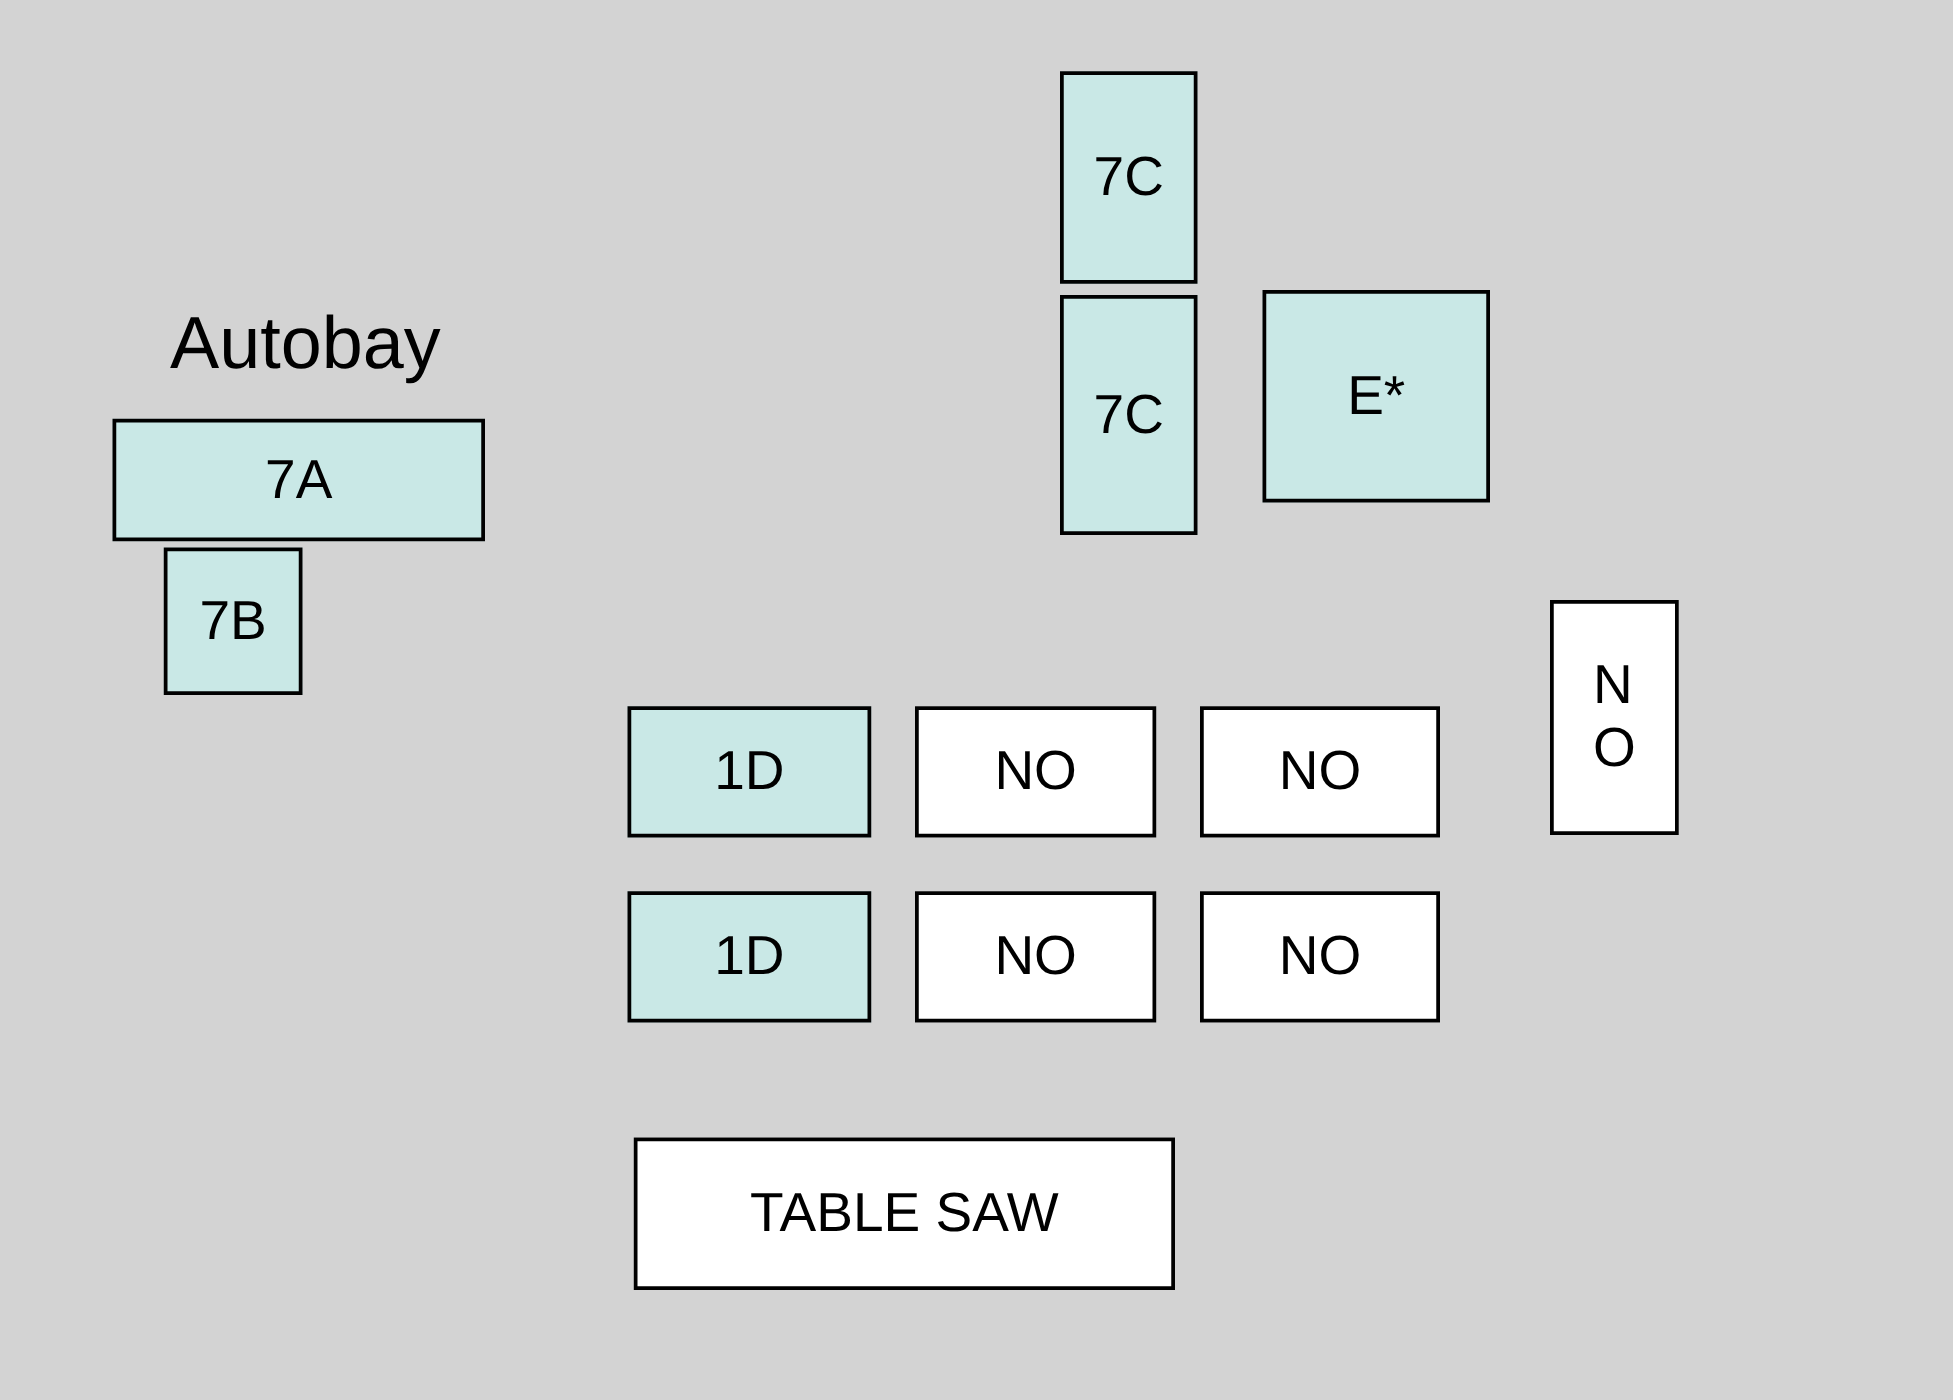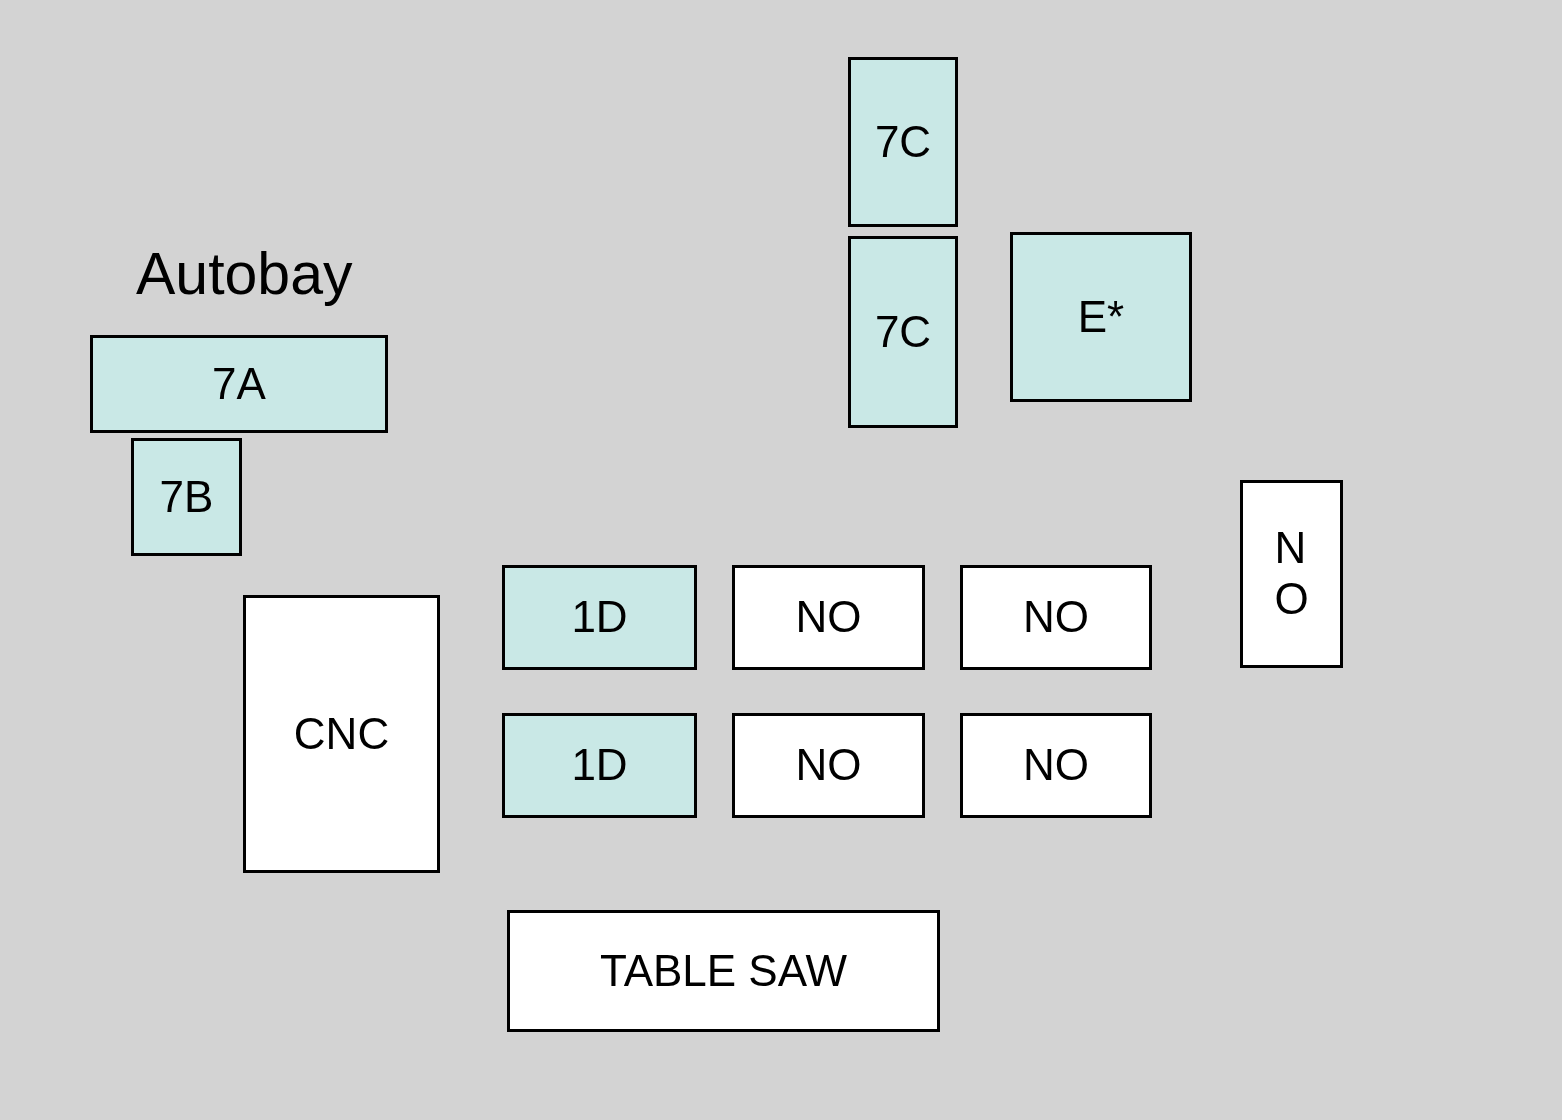--- a/index.html
+++ b/index.html
@@ -69,23 +69,20 @@
 
   <div class="box" style="left:1010px; top:232px; width:182px; height:170px;" data-fill="teal">
     <span class="box-label">E*</span>
   </div>
 
   <div class="box" style="left:1240px; top:480px; width:103px; height:188px;" data-fill="white">
     <span class="box-label">N
 O</span>
   </div>
 
-  <div class="box" style="left:243px; top:595px; width:197px; height:278px;" data-fill="white">
-    <span class="box-label">CNC</span>
-  </div>
 
   <div class="box" style="left:502px; top:565px; width:195px; height:105px;" data-fill="teal">
     <span class="box-label">1D</span>
   </div>
 
   <div class="box" style="left:732px; top:565px; width:193px; height:105px;" data-fill="white">
     <span class="box-label">NO</span>
   </div>
 
   <div class="box" style="left:960px; top:565px; width:192px; height:105px;" data-fill="white">

